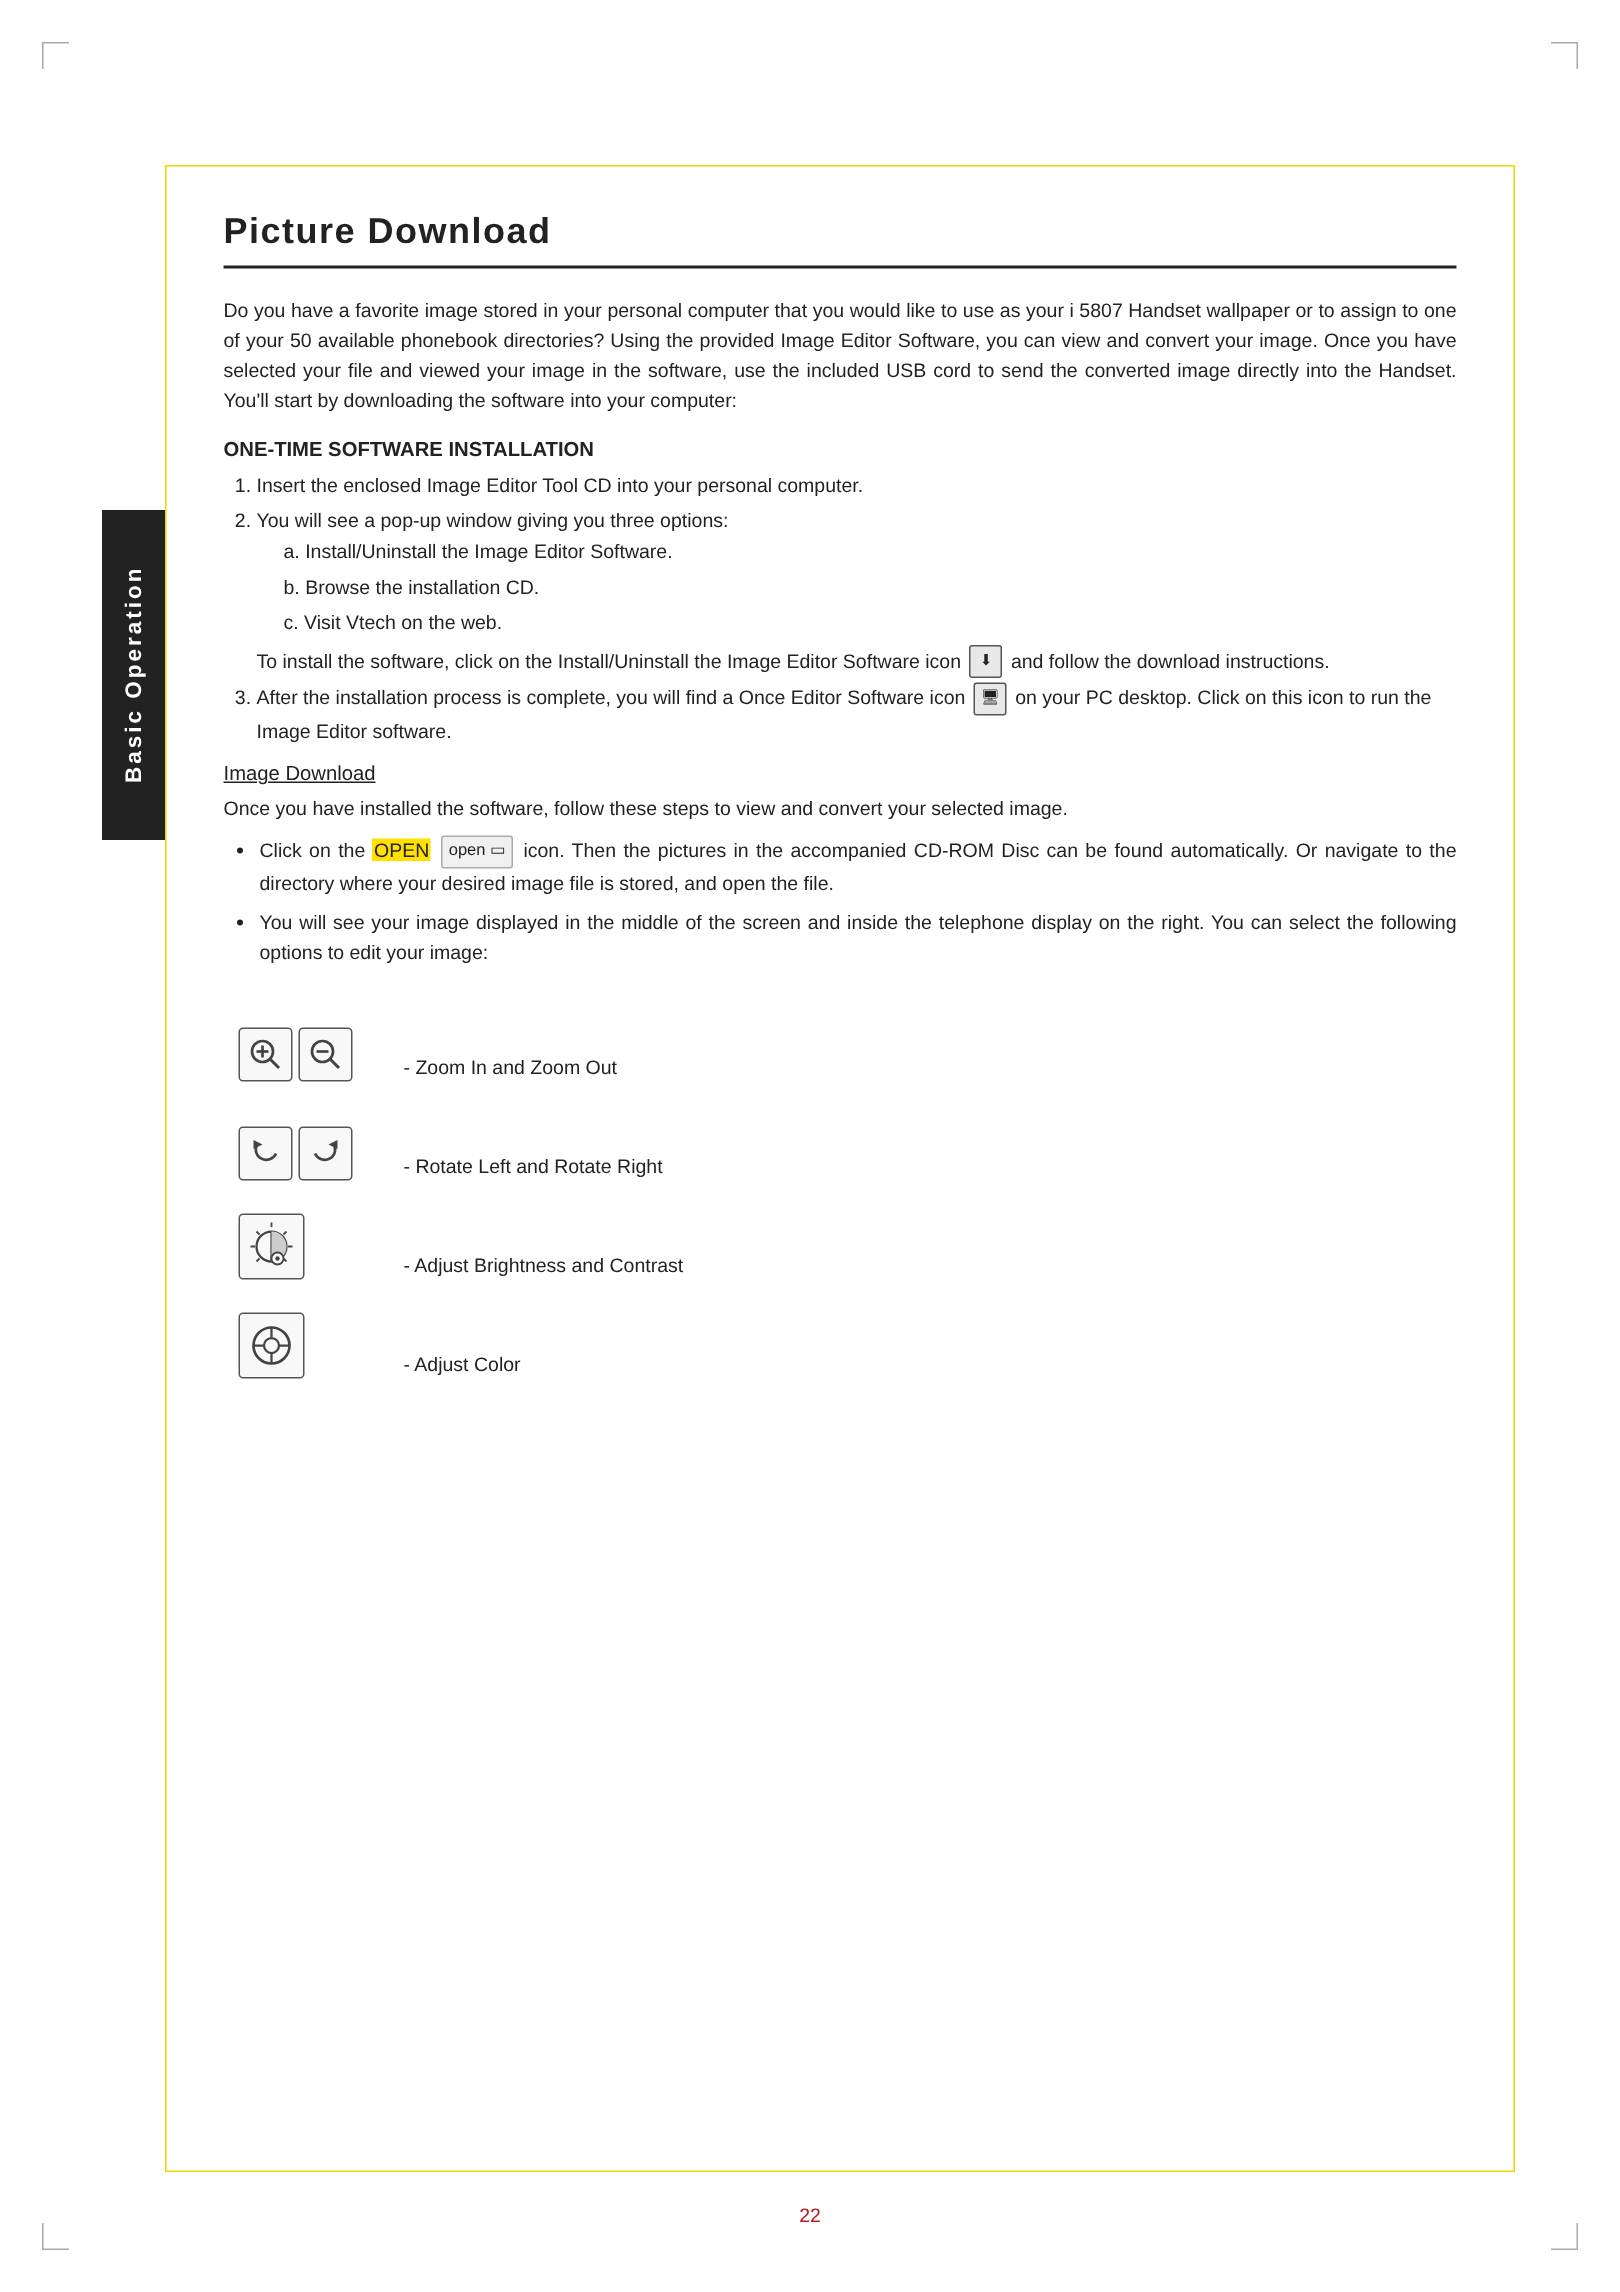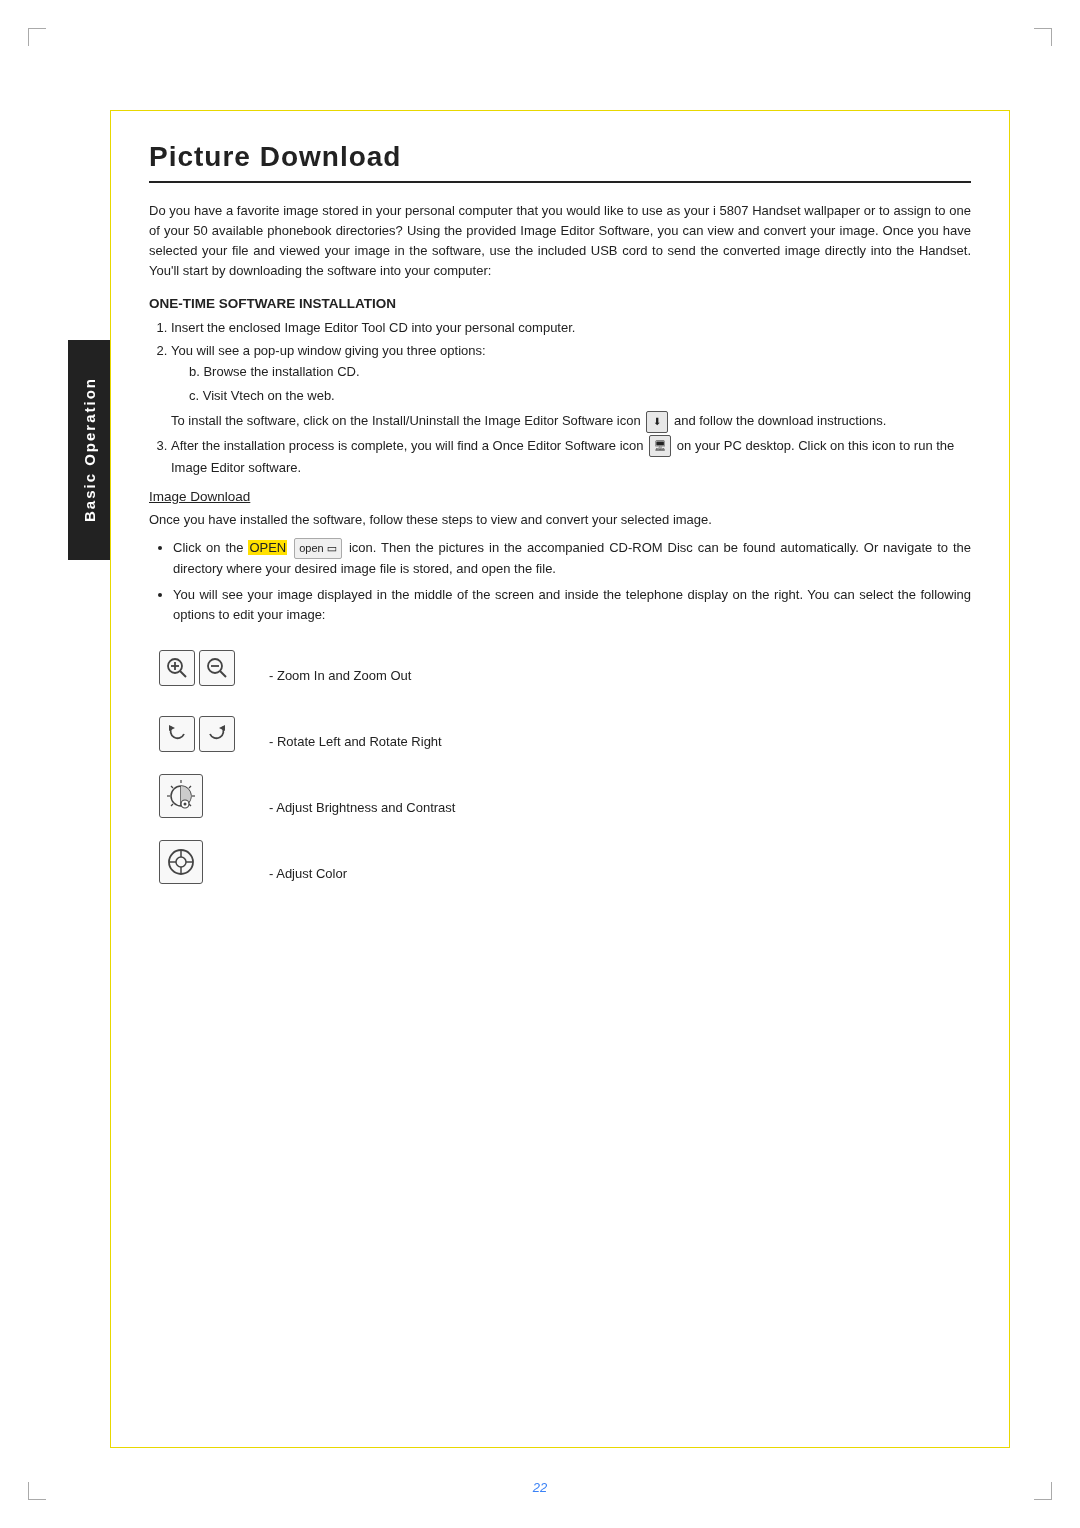--- a/index.html
+++ b/index.html
@@ -55,21 +55,21 @@
       left: 110px;
       top: 110px;
       right: 70px;
       bottom: 80px;
       border: 1.5px solid #e8d800;
       padding: 30px 38px 30px 38px;
     }
 
     
     .page-title {
-      font-size: 28px;
+      font-size: 24px;
       font-weight: bold;
       margin-bottom: 8px;
       letter-spacing: 1px;
     }
     .title-rule {
       border: none;
       border-top: 2px solid #222;
       margin-bottom: 18px;
     }
 
@@ -110,21 +110,21 @@
 
     .bold { font-weight: normal; }
     .underline { text-decoration: underline; }
 
     
     .bullet-list {
       list-style: disc;
       margin-left: 24px;
       font-size: 13px;
       line-height: 1.55;
-      margin-bottom: 12px;
+      margin-bottom: 28px;
     }
     .bullet-list li {
       margin-bottom: 6px;
       text-align: justify;
     }
 
     
     .open-icon-inline {
       display: inline-flex;
       align-items: center;
@@ -167,26 +167,25 @@
     }
     .icon-desc {
       font-size: 13px;
       margin-left: 20px;
       line-height: 1.4;
     }
 
     
     .page-number {
       position: absolute;
-      bottom: 33px;
+      bottom: 44px;
       left: 50%;
       transform: translateX(-50%);
       font-size: 13px;
-      color: #3b82f6;
-      font-style: italic;
+      color: #b91c1c;
     }
 
     
     .highlight-yellow {
       background: #ffe000;
       padding: 0 1px;
     }
 
     
     .icon-svg {
@@ -219,20 +218,21 @@
     <span>ONE-TIME SOFTWARE INSTALLATION</span>
   </div>
 
   <ol class="numbered-list">
     <li>
       <span>Insert the enclosed Image Editor Tool CD into your personal computer.</span>
     </li>
     <li>
       <span>You will see a pop-up window giving you three options:</span>
       <ul class="sub-list">
+        <li>a. Install/Uninstall the Image Editor Software.</li>
         <li>b. Browse the installation CD.</li>
         <li>c. Visit Vtech on the web.</li>
       </ul>
       <div style="margin-top:4px;">
         <span>To install the software, click on the </span><span class="bold">Install/Uninstall the Image Editor Software</span>
         <span> icon 
           <span style="display:inline-block; width:22px; height:22px; border:1.5px solid #555; border-radius:2px; background:#e8e8e8; vertical-align:middle; margin:0 2px; text-align:center; font-size:10px; line-height:20px;">⬇</span>
         </span><span> and follow the download instructions.</span>
       </div>
     </li>

